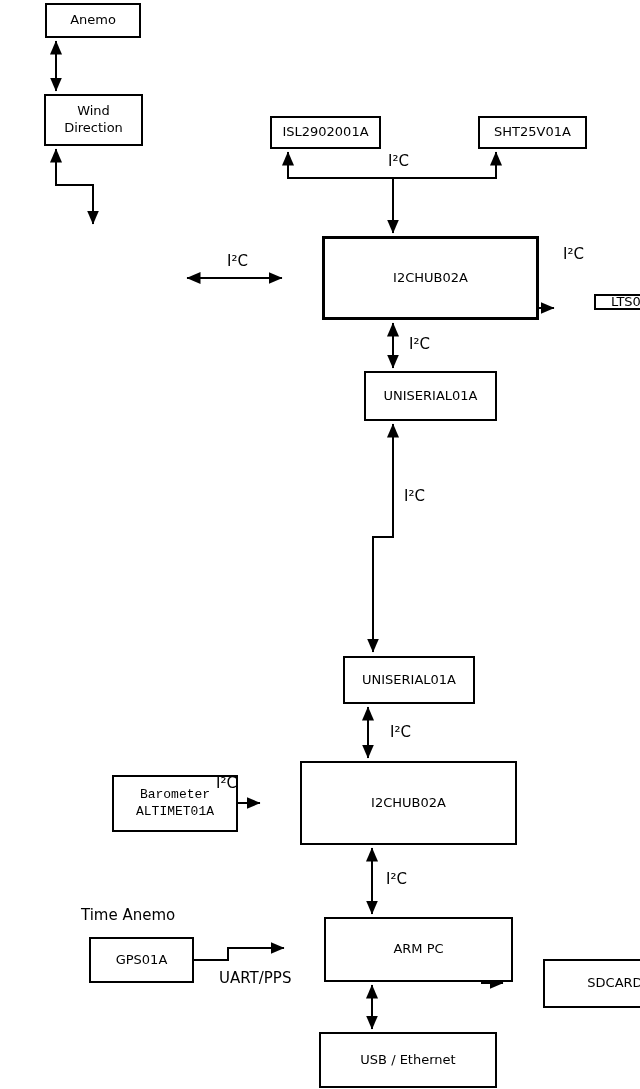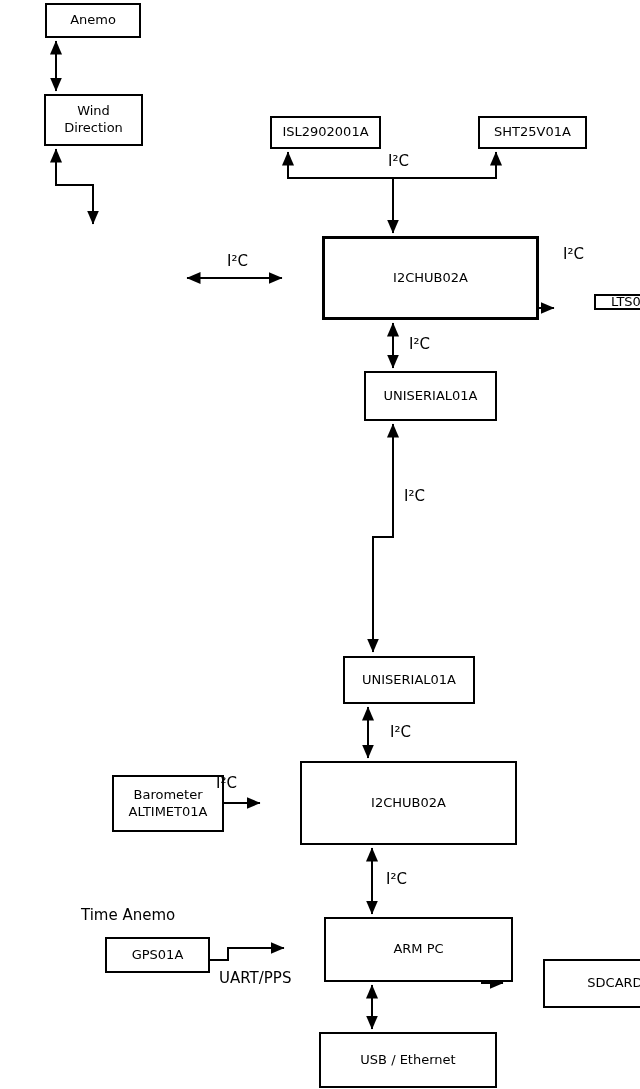--- a/index.html
+++ b/index.html
@@ -75,23 +75,23 @@
   <div class="node" style="left:8px;   top:3px;    width:96px;  height:35px;">Anemo</div>
   <div class="node" style="left:7px;   top:94px;   width:99px;  height:52px;">Wind
 Direction</div>
   <div class="node" style="left:233px; top:116px;  width:111px; height:33px;">ISL2902001A</div>
   <div class="node" style="left:441px; top:116px;  width:109px; height:33px;">SHT25V01A</div>
   <div class="node thick" style="left:285px; top:236px; width:217px; height:84px;">I2CHUB02A</div>
   <div class="node" style="left:557px; top:294px;  width:81px;  height:16px;">LTS01A</div>
   <div class="node" style="left:327px; top:371px;  width:133px; height:50px;">UNISERIAL01A</div>
   <div class="node" style="left:306px; top:656px;  width:132px; height:48px;">UNISERIAL01A</div>
   <div class="node" style="left:263px; top:761px;  width:217px; height:84px;">I2CHUB02A</div>
-  <div class="node" style="left:75px;  top:775px;  width:112px; height:57px;">Barometer
+  <div class="node" style="left:75px;  top:775px;  width:126px; height:57px;font-family:Liberation Mono, monospace;">Barometer
 ALTIMET01A</div>
-  <div class="node" style="left:68px;  top:937px;  width:105px; height:36px;">GPS01A</div>
+  <div class="node" style="left:52px;  top:937px;  width:105px; height:46px;">GPS01A</div>
   <div class="node" style="left:287px; top:917px;  width:189px; height:65px;">ARM PC</div>
   <div class="node" style="left:506px; top:959px;  width:100px; height:49px;padding-left:44px;">SDCARD</div>
   <div class="node" style="left:282px; top:1032px; width:178px; height:56px;text-align:center;">USB / Ethernet</div>
 
   <span class="lbl" style="left:227px; top:254px;">I²C</span>
   <span class="lbl" style="left:388px; top:154px;">I²C</span>
   <span class="lbl" style="left:563px; top:247px;">I²C</span>
   <span class="lbl" style="left:409px; top:337px;">I²C</span>
   <span class="lbl" style="left:404px; top:489px;">I²C</span>
   <span class="lbl" style="left:390px; top:725px;">I²C</span>

